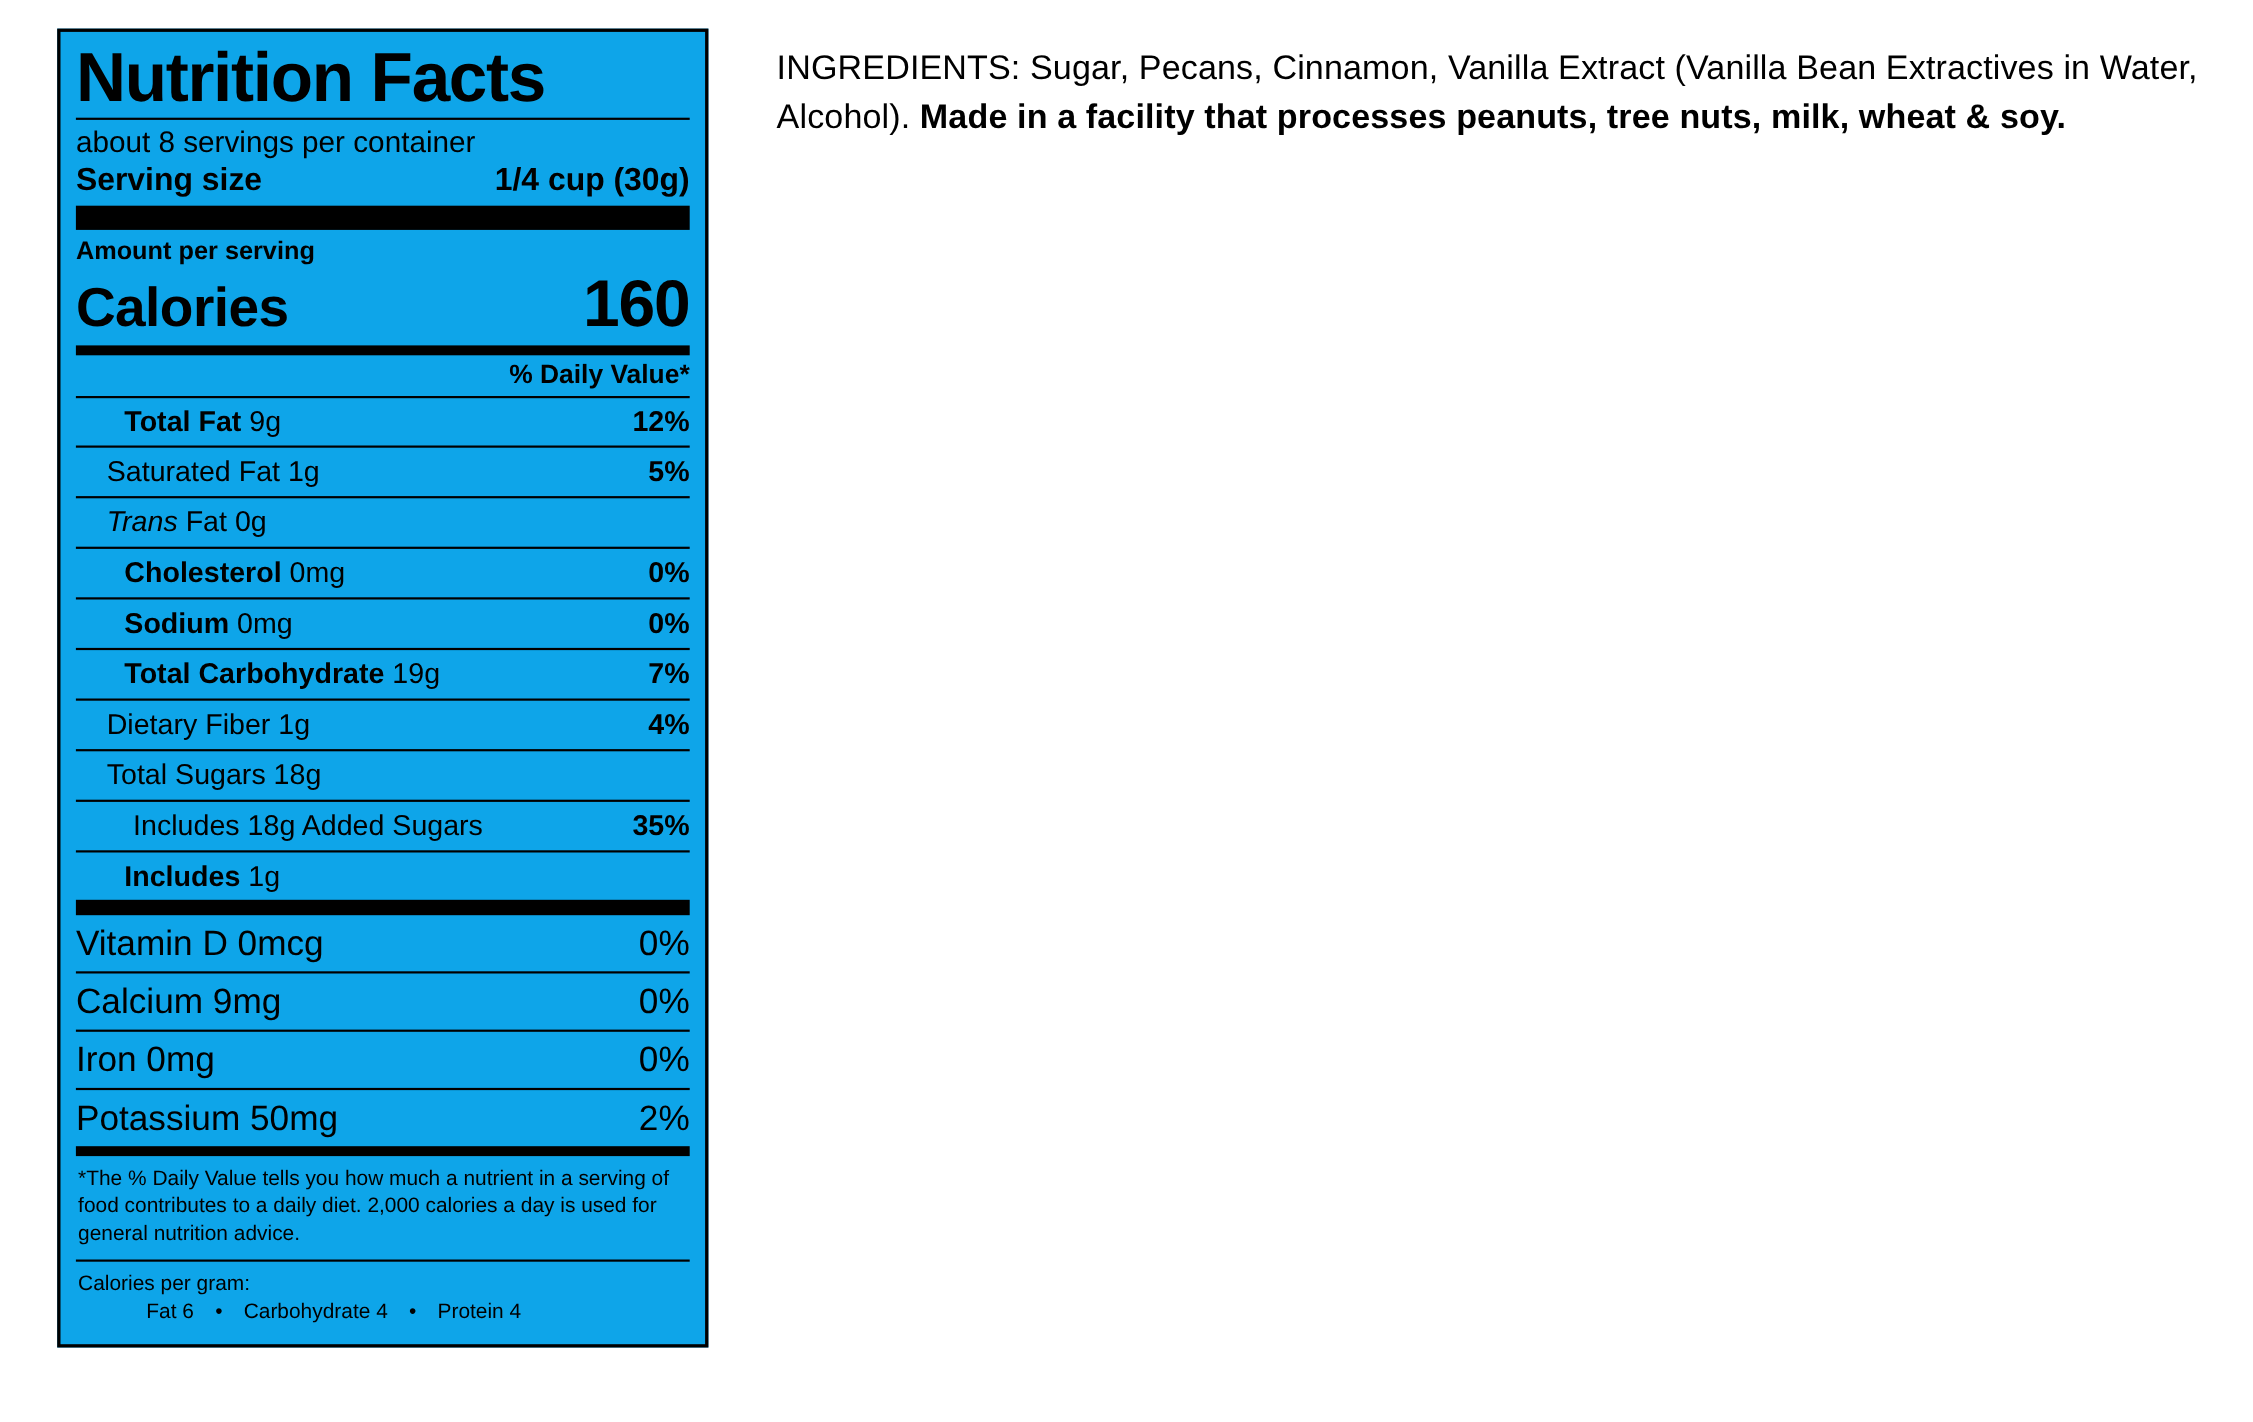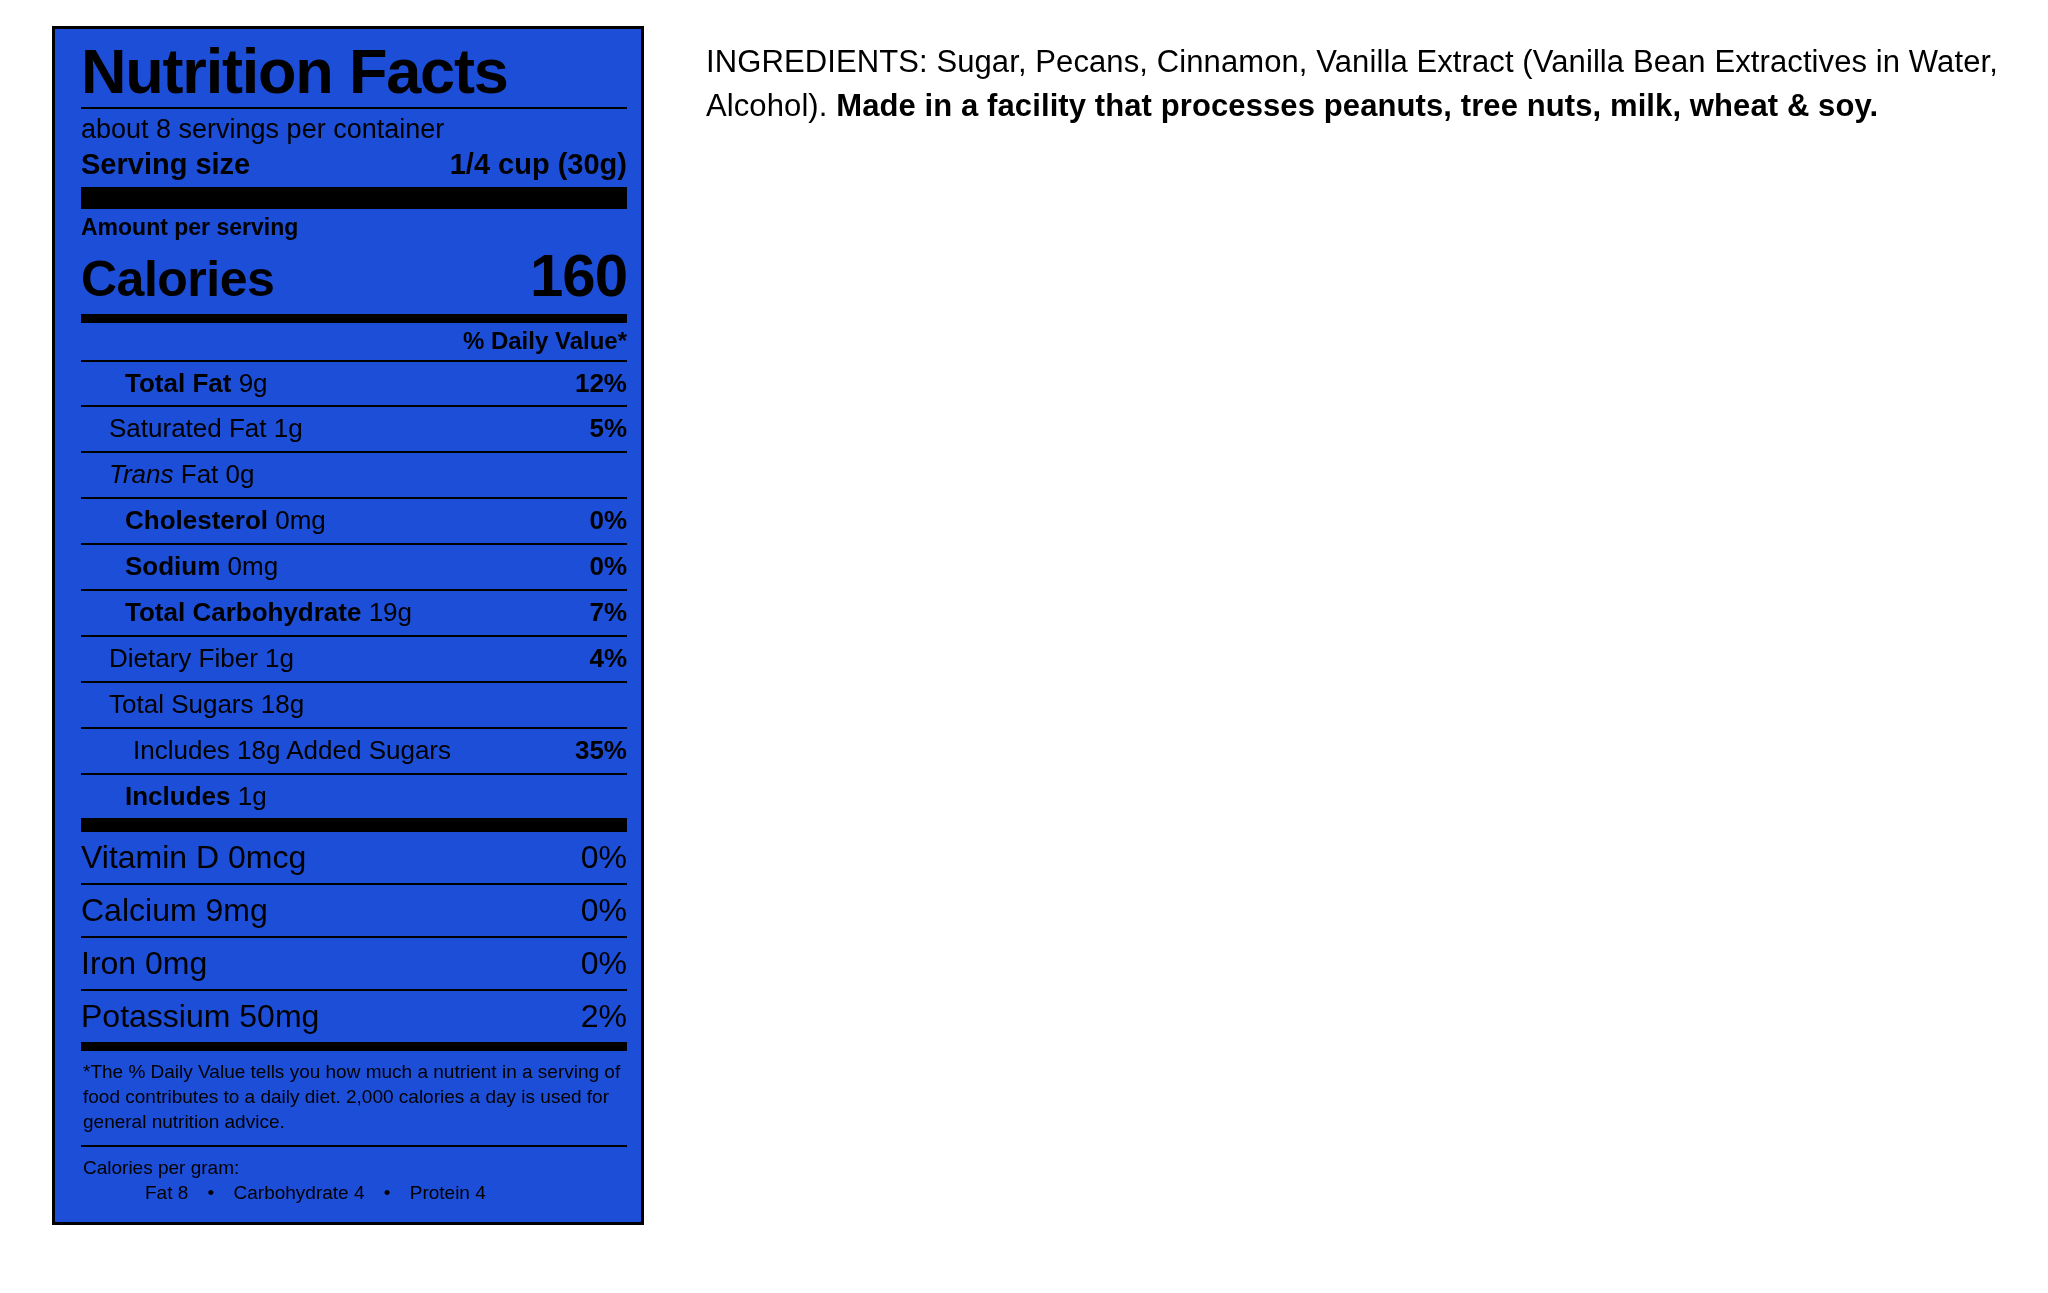--- a/index.html
+++ b/index.html
@@ -21,23 +21,23 @@
     display: flex;
     align-items: flex-start;
     padding: 26px 0 0 0;
   }
 
   
   .nf-panel {
     width: 592px;
     margin-left: 52px;
     border: 3px solid #000;
-    padding: 8px 14px 14px 26px;
+    padding: 8px 14px 14px 14px;
     box-sizing: border-box;
-    background: #1d4ed8;
+    background: #0ea5e9;
   }
 
   .nf-title {
     font-size: 63px;
     font-weight: bold;
     letter-spacing: -1.2px;
     line-height: 1.04;
     margin: 2px 0 2px 0;
   }
 
@@ -251,21 +251,21 @@
       </div>
     </div>
 
     <div class="rule-medium"></div>
 
     <div class="footnote">*The % Daily Value tells you how much a nutrient in a serving of food contributes to a daily diet. 2,000 calories a day is used for general nutrition advice.</div>
 
     <div class="cal-per-gram">
       <div>Calories per gram:</div>
       <div class="vals">
-        <span>Fat 8</span>
+        <span>Fat 6</span>
         <span class="sep">•</span>
         <span>Carbohydrate 4</span>
         <span class="sep">•</span>
         <span>Protein 4</span>
       </div>
     </div>
 
   </div>
 
   <div class="ingredients">

